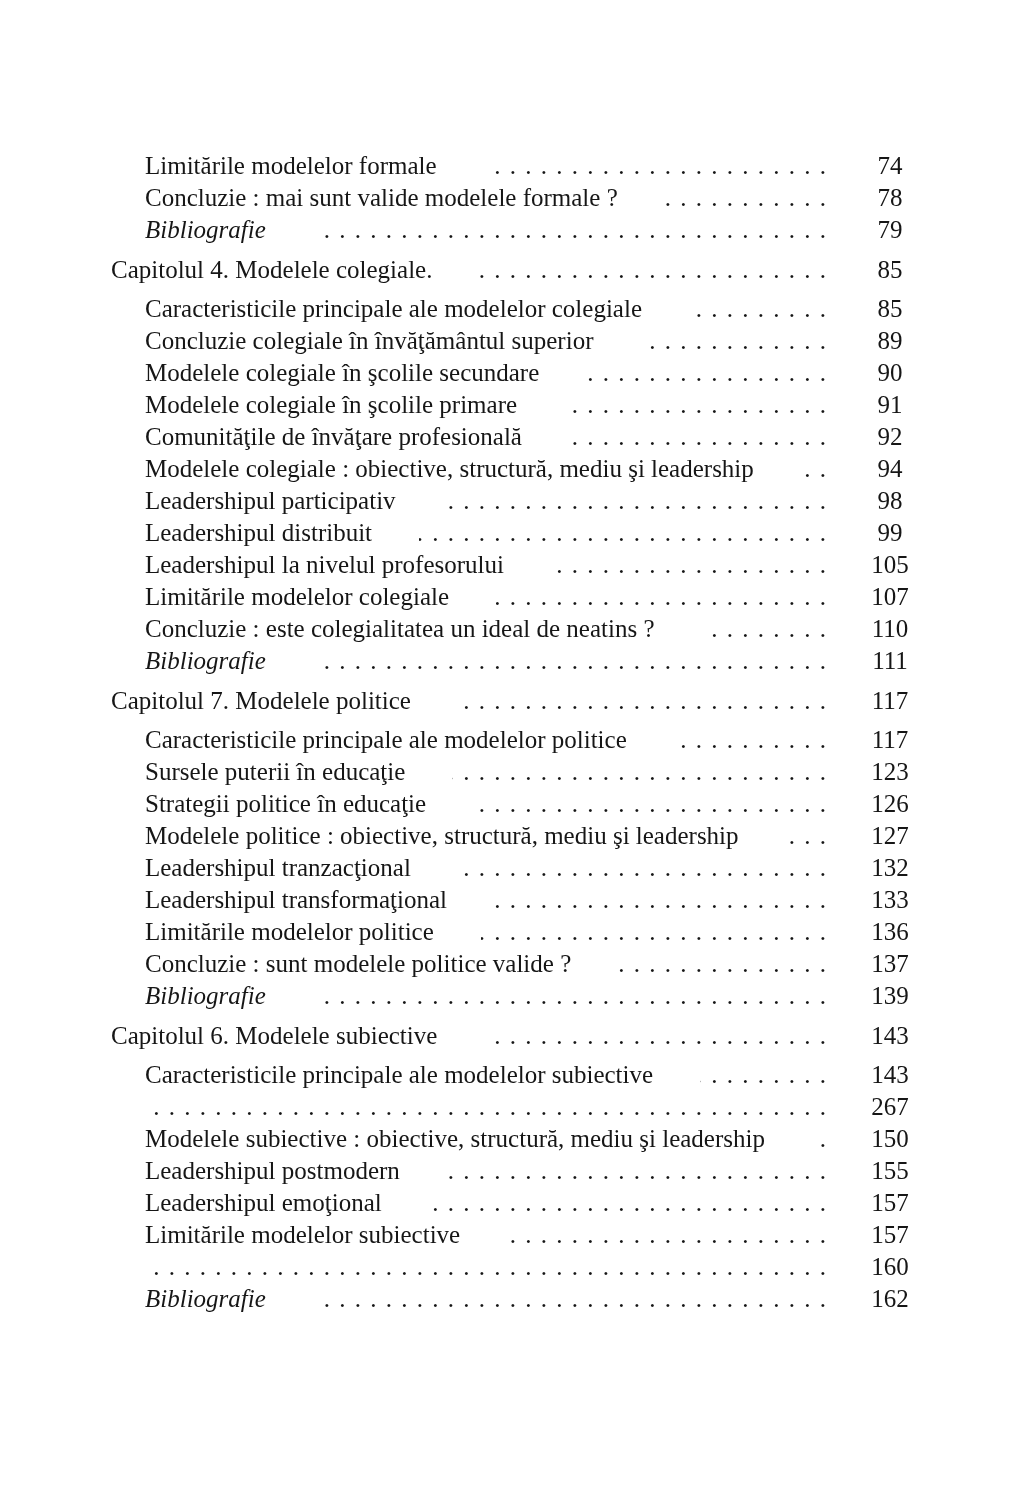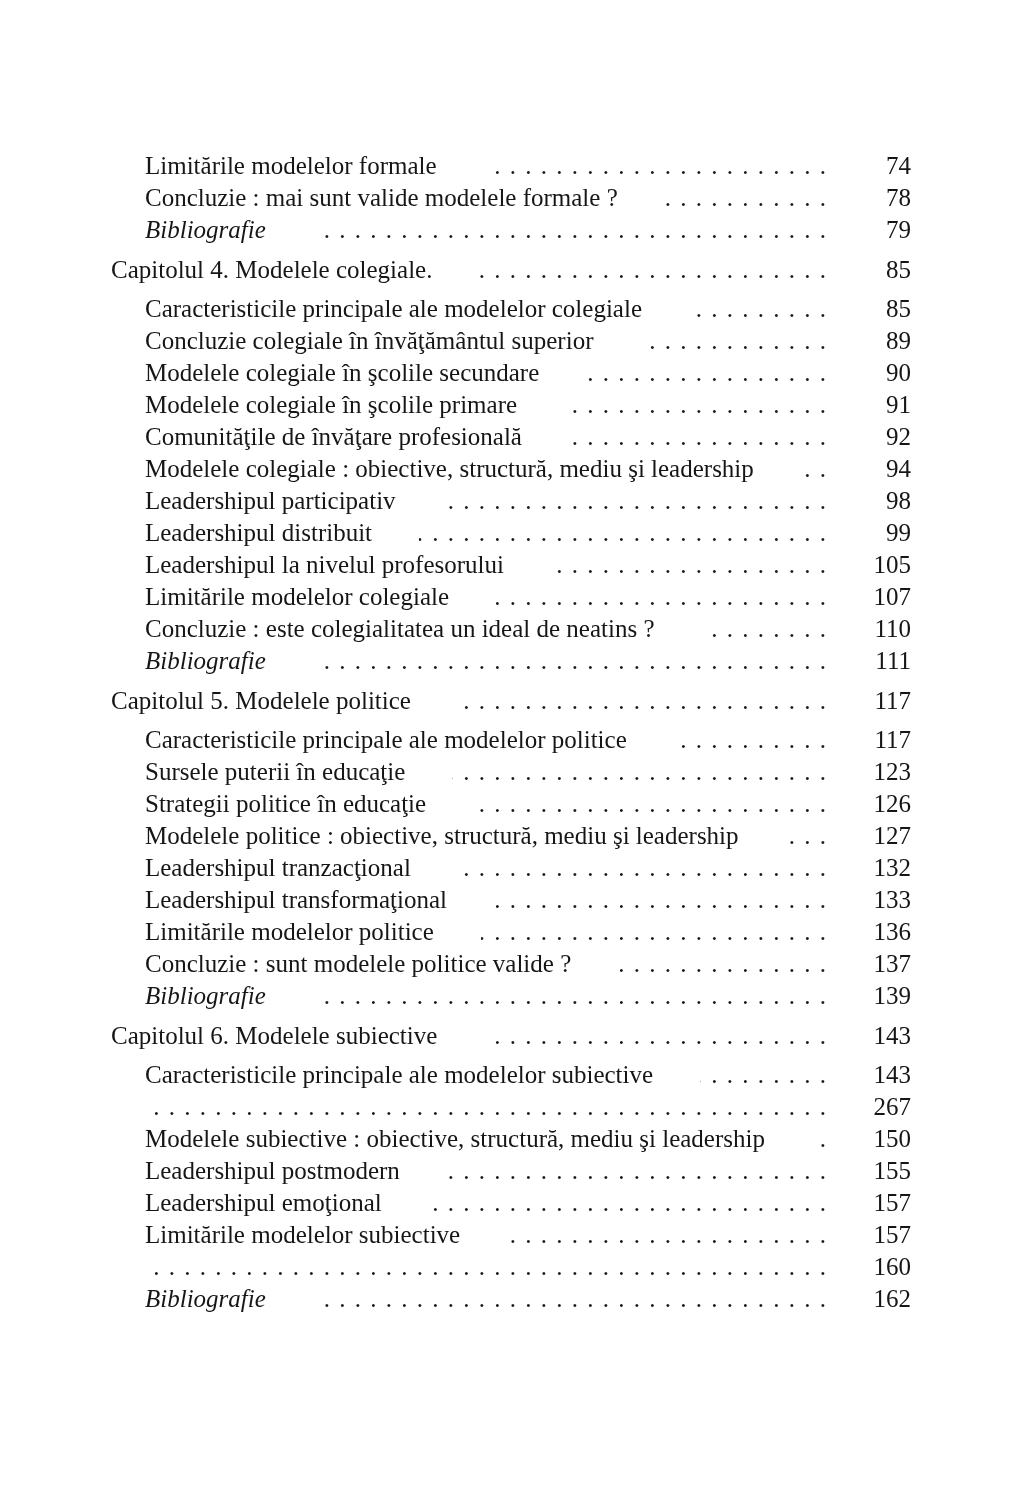--- a/index.html
+++ b/index.html
@@ -53,21 +53,21 @@
     white-space: nowrap;
     direction: rtl;
     margin-left: 7px;
     margin-right: 3px;
     word-spacing: 3px;
     color: #161616;
   }
   .pagenum {
     flex: 0 0 auto;
     min-width: 42px;
-    text-align: right;
+    text-align: center;
   }
 </style>
 </head>
 <body>
 
 <div class="page">
   <div class="toc" id="toc-root">
       <div class="toc-section">
         <div class="toc-line entry">
           <span class="label">Limitările modelelor formale</span>
@@ -147,21 +147,21 @@
           <span class="pagenum">110</span>
         </div>
         <div class="toc-line entry italic">
           <span class="label">Bibliografie</span>
           <span class="dots" aria-hidden="true"> . . . . . . . . . . . . . . . . . . . . . . . . . . . . . . . . . . . . . . . . . . . . . . . . . . . . . . . . . . . . . . . . . . . . . . . . . . . . . . . .</span>
           <span class="pagenum">111</span>
         </div>
       </div>
       <div class="toc-section">
         <div class="toc-line heading">
-          <span class="label">Capitolul 5. Modelele politice</span>
+          <span class="label">Capitolul 7. Modelele politice</span>
           <span class="dots" aria-hidden="true"> . . . . . . . . . . . . . . . . . . . . . . . . . . . . . . . . . . . . . . . . . . . . . . . . . . . . . . . . . . . . . . . . . . . . . . . . . . . . . . . .</span>
           <span class="pagenum">117</span>
         </div>
         <div class="toc-line entry">
           <span class="label">Caracteristicile principale ale modelelor politice</span>
           <span class="dots" aria-hidden="true"> . . . . . . . . . . . . . . . . . . . . . . . . . . . . . . . . . . . . . . . . . . . . . . . . . . . . . . . . . . . . . . . . . . . . . . . . . . . . . . . .</span>
           <span class="pagenum">117</span>
         </div>
         <div class="toc-line entry">
           <span class="label">Sursele puterii în educaţie</span>

